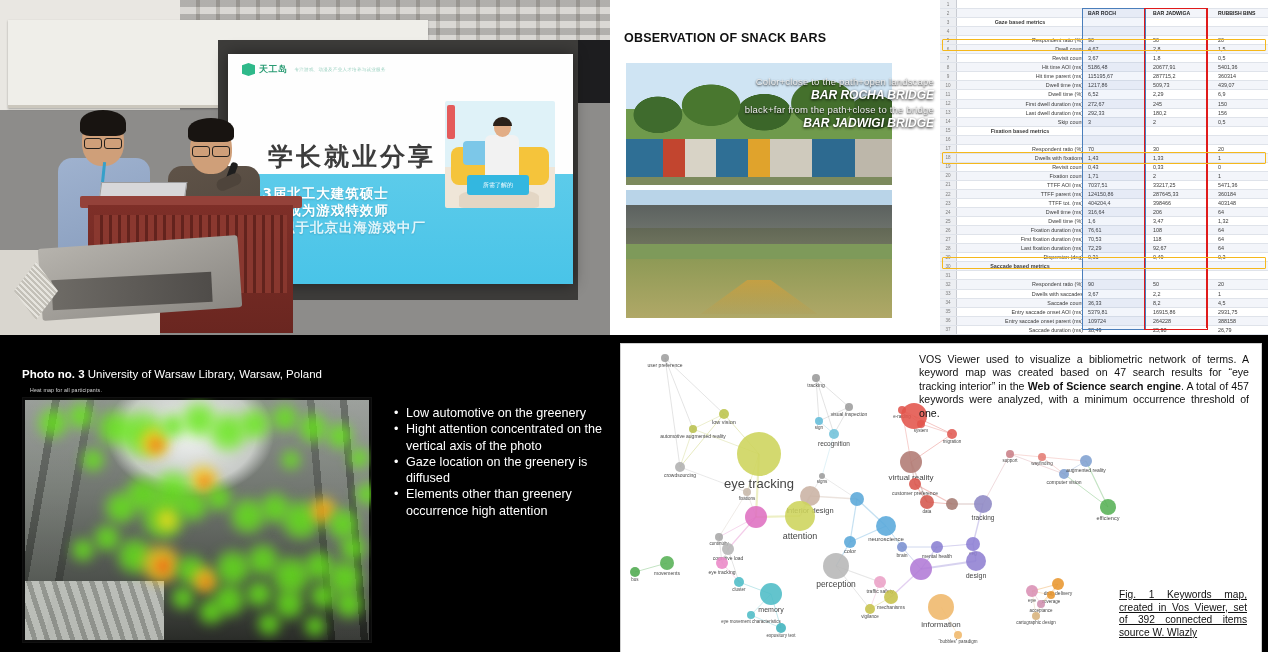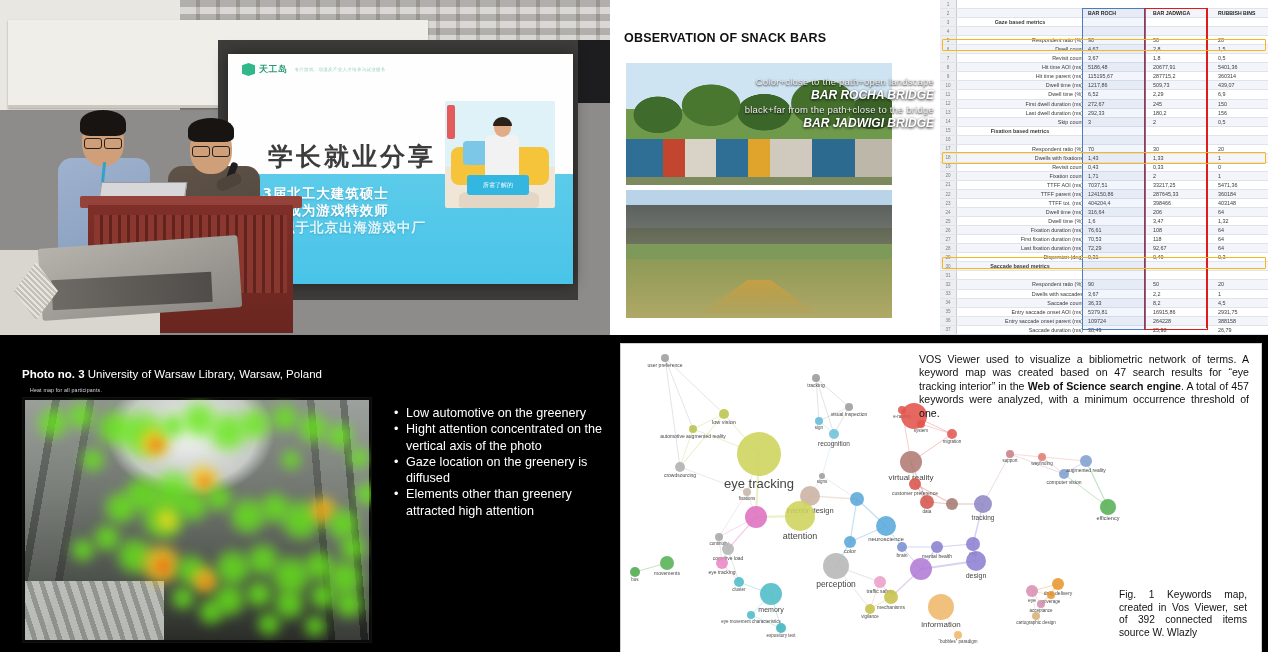--- a/index.html
+++ b/index.html
@@ -154,21 +154,21 @@
   .y{background:radial-gradient(circle,rgba(250,230,30,.95) 0%,rgba(240,200,30,.55) 55%,transparent 74%);}
   .r{background:radial-gradient(circle,rgba(240,50,20,.96) 0%,rgba(250,140,20,.6) 50%,transparent 72%);}
 
   
   #panel-vos{left:620px;top:343px;width:640px;height:309px;background:#fff;
     border:1px solid #cfcfcf;}
   .vos-text{position:absolute;left:298px;top:9px;width:330px;font-size:10.6px;line-height:13.4px;
     color:#111;text-align:justify;font-family:"Liberation Sans",sans-serif;}
   .vos-text b{font-weight:bold;}
   .fig-cap{position:absolute;left:498px;top:245px;width:128px;font-size:10.2px;line-height:12.6px;
-    color:#111;text-align:justify;}
+    color:#111;text-align:justify;text-decoration:underline;}
   .net{position:absolute;left:0;top:0;width:640px;height:309px;}
   .nd{position:absolute;border-radius:50%;transform:translate(-50%,-50%);opacity:.88;}
   .nl{position:absolute;left:50%;top:50%;transform:translate(-50%,-50%);
     white-space:nowrap;color:#2a2a2a;pointer-events:none;}
 </style>
 </head>
 <body>
 
 <div class="stage">
 
@@ -613,21 +613,21 @@
           <span style="position:absolute;left:-12px;">•</span>
           <span>Low automotive on the greenery</span></li>
         <li style="color:#fff;font-size:12.6px;line-height:16.3px;position:relative;">
           <span style="position:absolute;left:-12px;">•</span>
           <span>Hight attention concentrated on the vertical axis of the photo</span></li>
         <li style="color:#fff;font-size:12.6px;line-height:16.3px;position:relative;">
           <span style="position:absolute;left:-12px;">•</span>
           <span>Gaze location on the greenery is diffused</span></li>
         <li style="color:#fff;font-size:12.6px;line-height:16.3px;position:relative;">
           <span style="position:absolute;left:-12px;">•</span>
-          <span>Elements other than greenery attracted high attention</span></li>
+          <span>Elements other than greenery occurrence high attention</span></li>
       </ul>
     </div>
   </div>
 
   <div class="panel" id="panel-vos">
     <div class="net" id="network">
         <svg width="640" height="309" style="position: absolute; left: 0px; top: 0px;">
           <line x1="44" y1="14" x2="72" y2="85" stroke="#9e9e9e" stroke-width="0.8" opacity=".35"></line>
           <line x1="44" y1="14" x2="103" y2="70" stroke="#9e9e9e" stroke-width="0.8" opacity=".35"></line>
           <line x1="44" y1="14" x2="59" y2="123" stroke="#9e9e9e" stroke-width="0.8" opacity=".35"></line>

